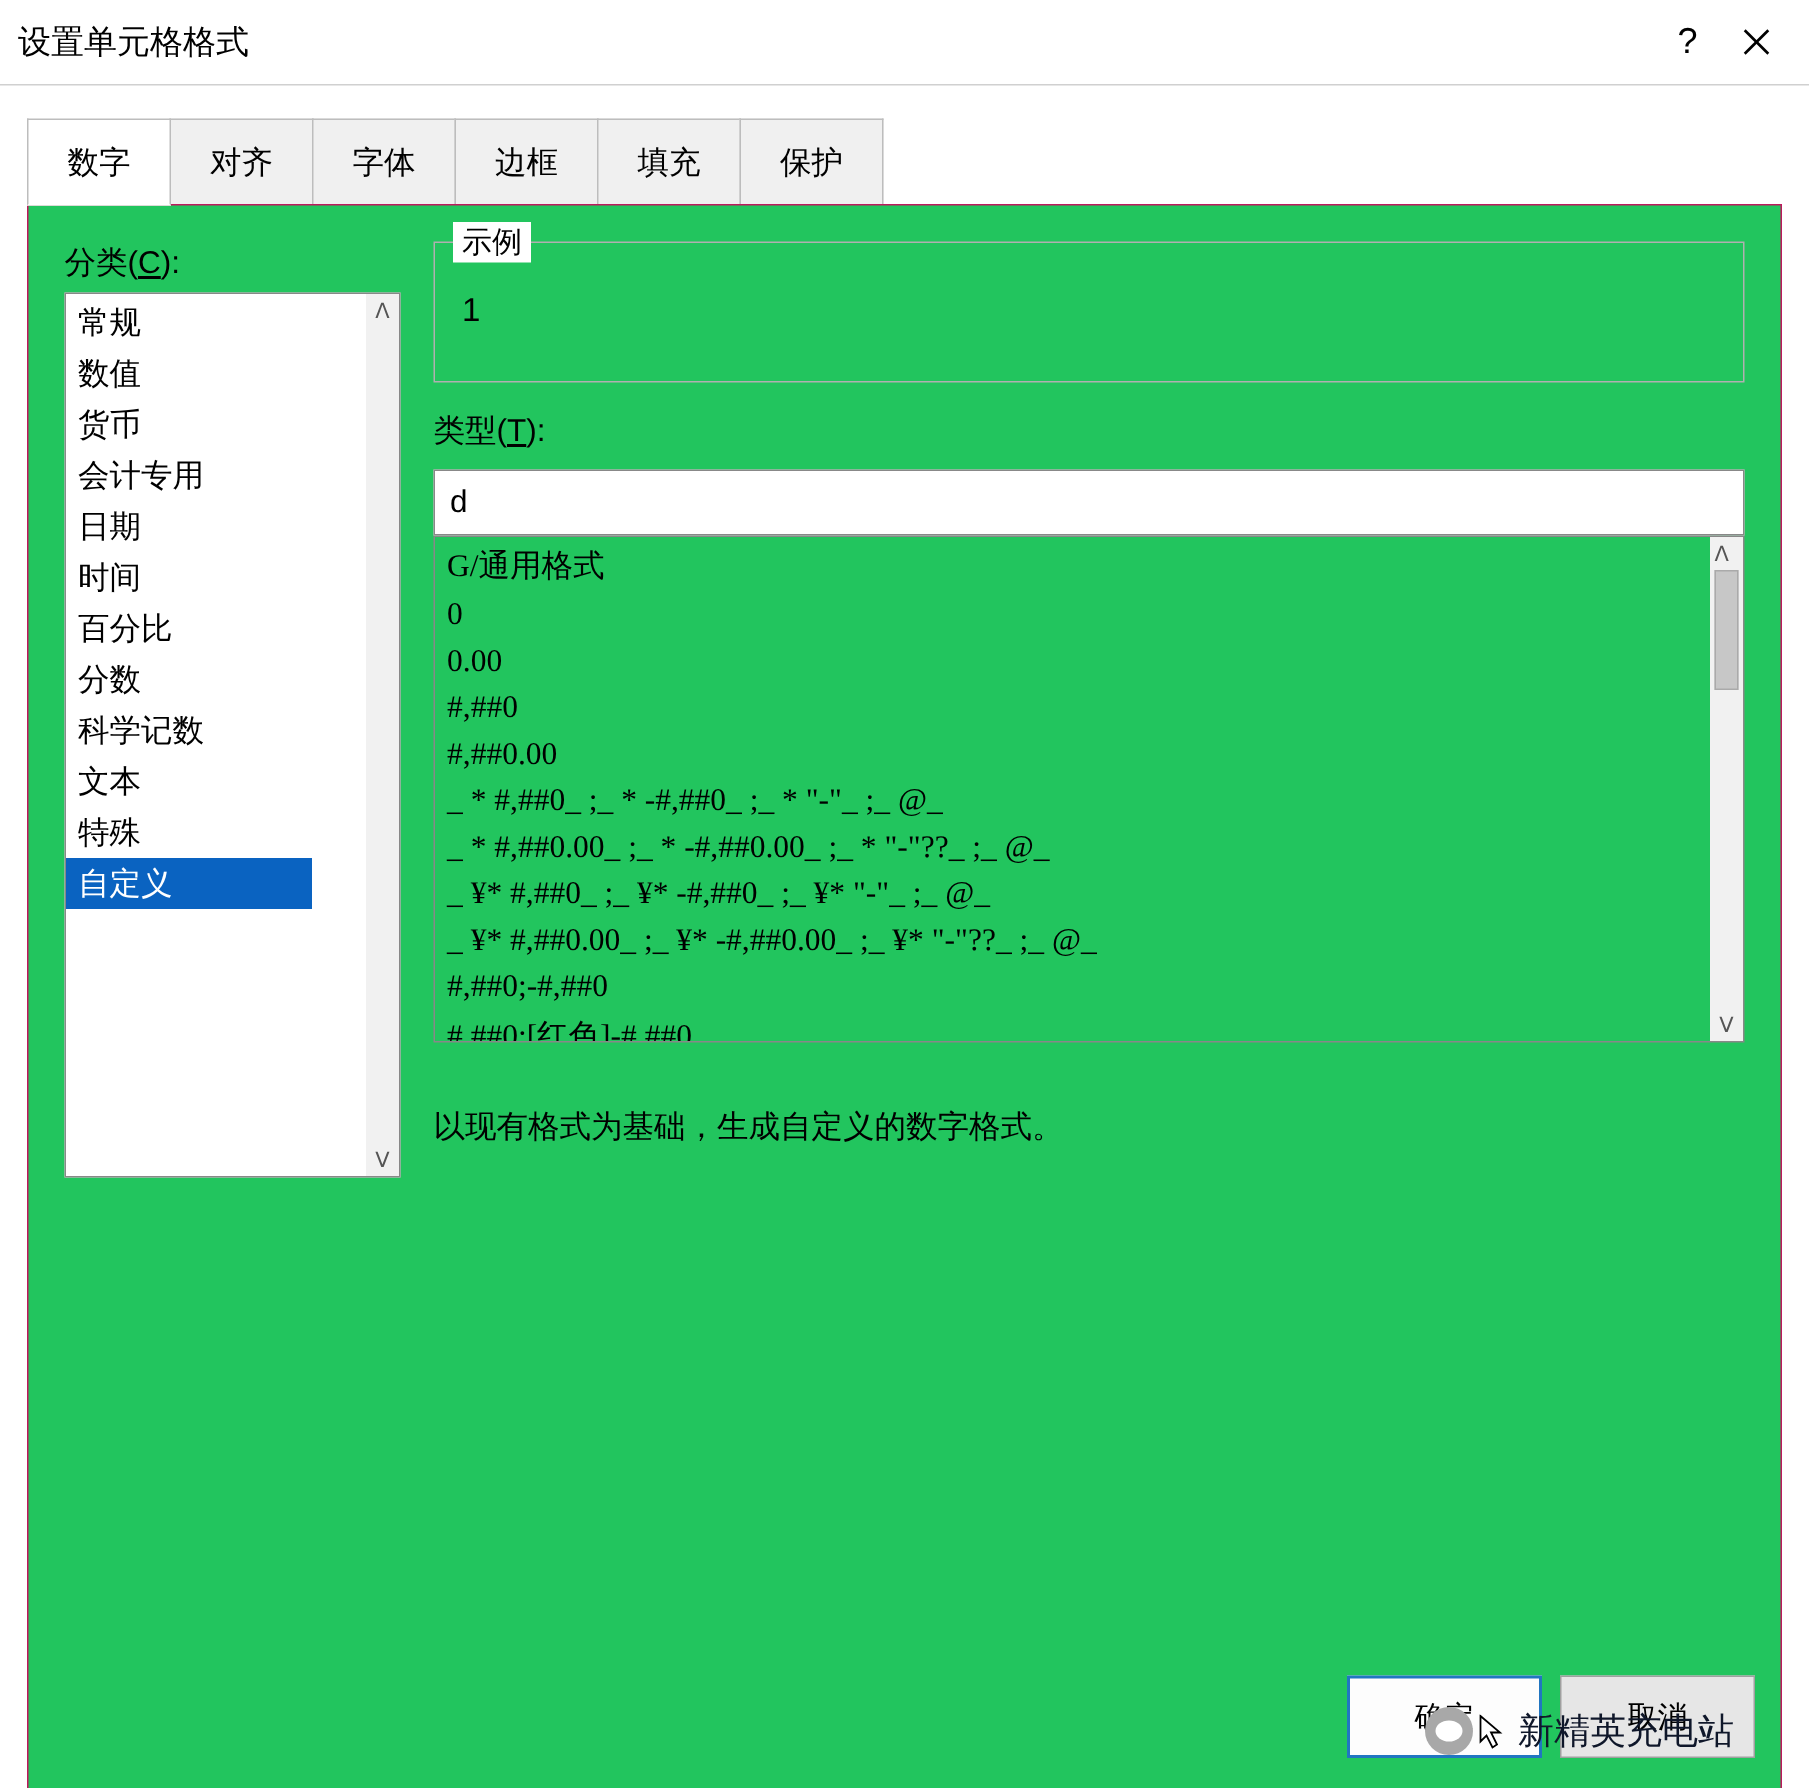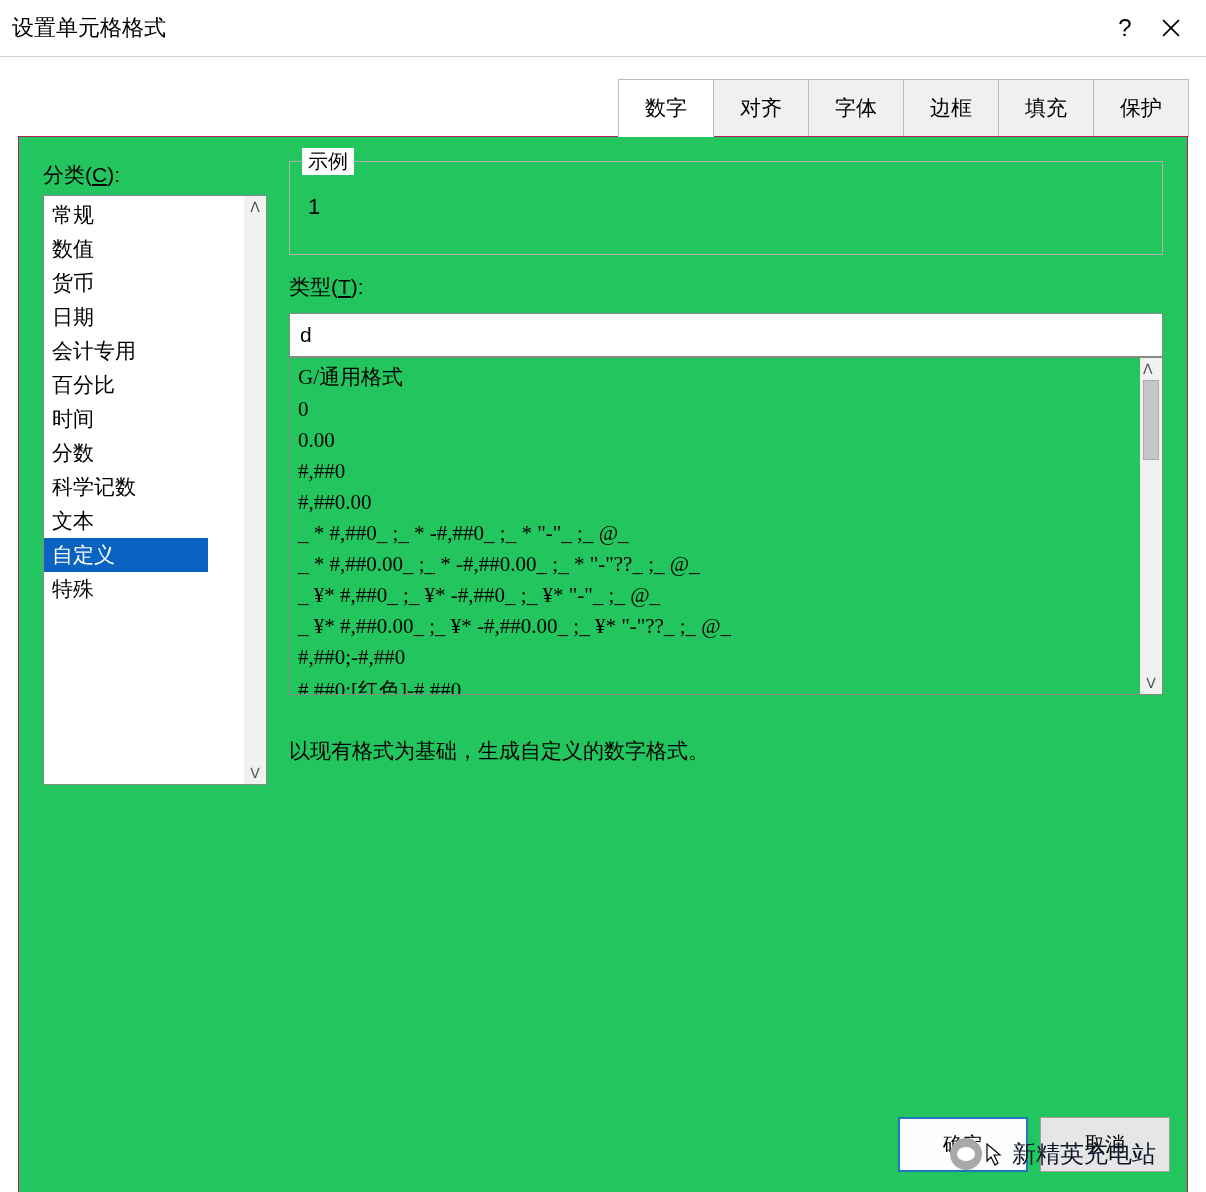--- a/index.html
+++ b/index.html
@@ -29,21 +29,20 @@
     }
     .titlebar .close svg { width: 18px; height: 18px; }
 
     .body-area {
       padding: 16px 18px 0 18px;
     }
     .tabs {
       display: flex;
       gap: 0;
       margin-top: 6px;
-      justify-content: flex-end;
     }
     .tab {
       padding: 14px 26px;
       font-size: 21px;
       border: 1px solid #bdbdbd;
       border-bottom: none;
       background: #f0f0f0;
       cursor: pointer;
       position: relative;
       margin-right: -1px;
@@ -229,29 +228,29 @@
     <div class="content-row">
       <div class="left-col">
         <div class="label-line">
           <span>分类(</span><span class="underline">C</span><span>):</span>
         </div>
         <div class="category-list-wrap">
           <div class="category-list" id="cat-list">
               <div class="item">常规</div>
               <div class="item">数值</div>
               <div class="item">货币</div>
+              <div class="item">会计专用</div>
               <div class="item">日期</div>
-              <div class="item">会计专用</div>
+              <div class="item">时间</div>
               <div class="item">百分比</div>
-              <div class="item">时间</div>
               <div class="item">分数</div>
               <div class="item">科学记数</div>
               <div class="item">文本</div>
+              <div class="item">特殊</div>
               <div class="item selected">自定义</div>
-              <div class="item">特殊</div>
             </div>
           <div class="scrollbar-v">
             <div class="scroll-arrow">ᐱ</div>
             <div class="scroll-arrow">ᐯ</div>
           </div>
         </div>
       </div>
 
       <div class="right-col">
         <div class="fieldset">

